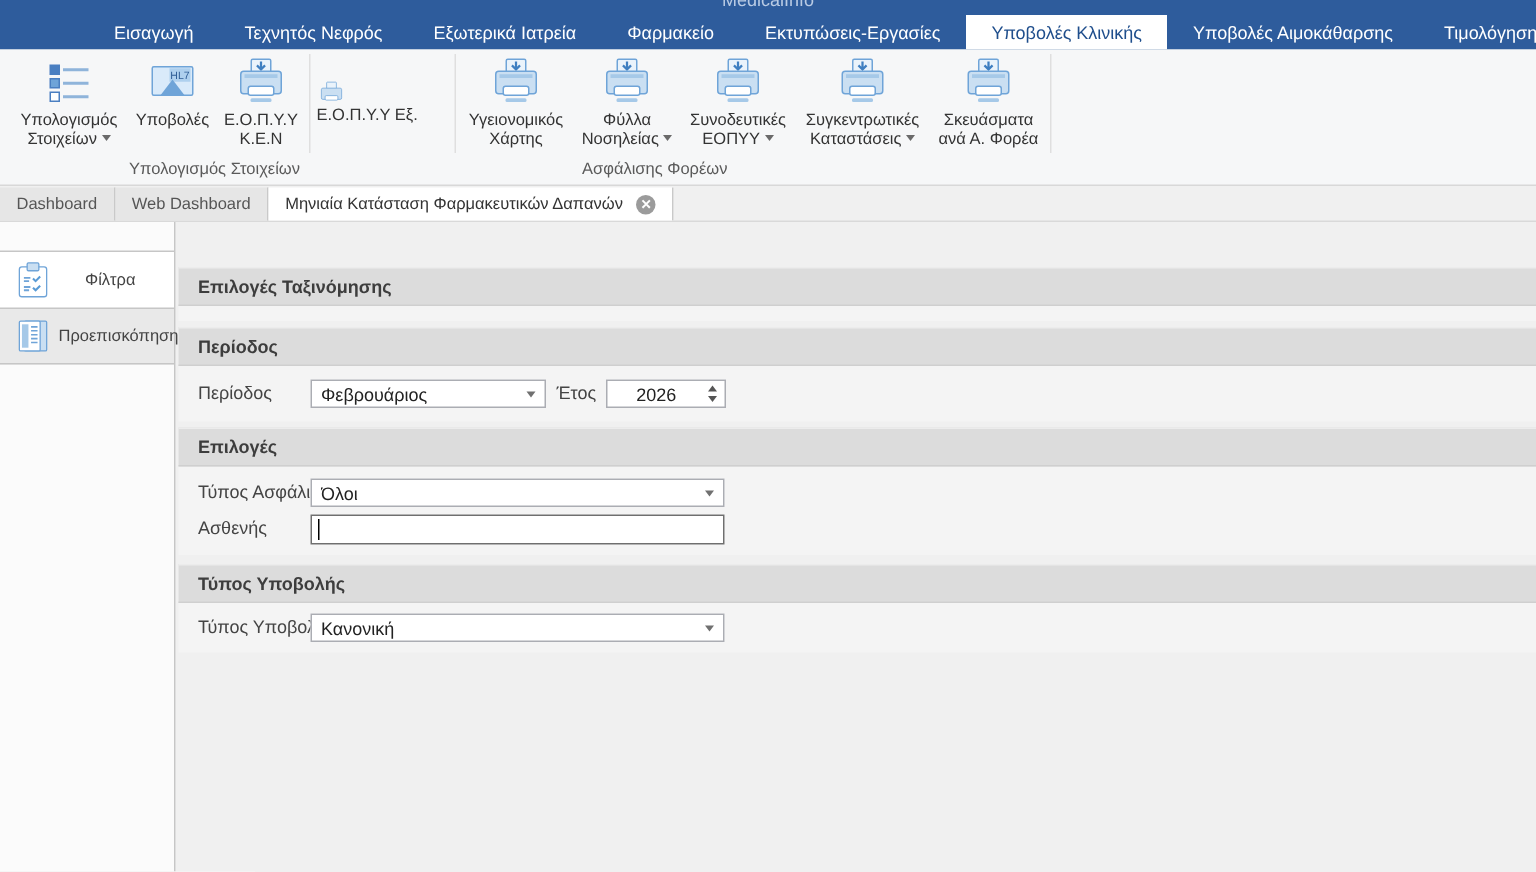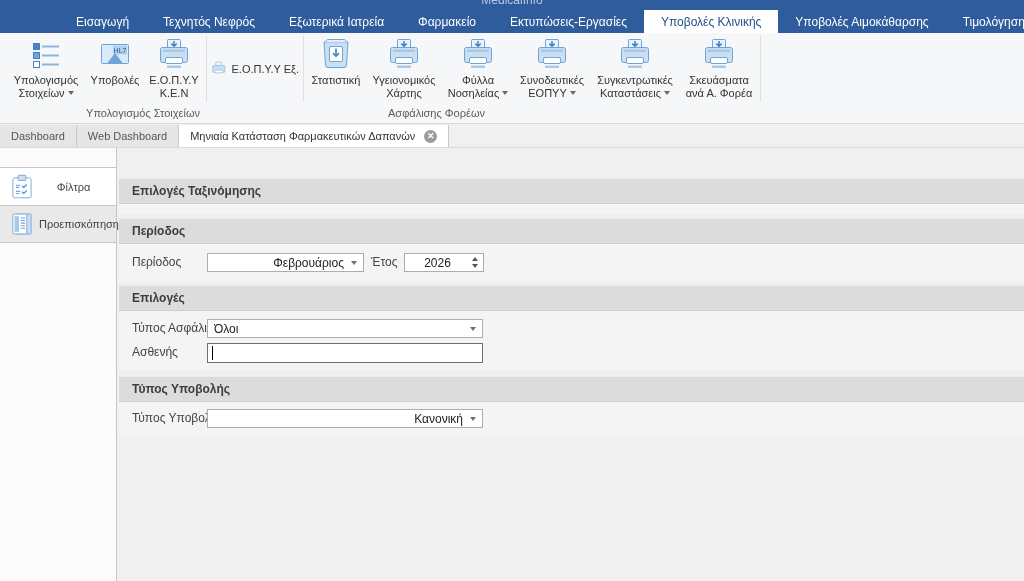--- a/index.html
+++ b/index.html
@@ -12,21 +12,21 @@
   .menu-row { position:absolute; bottom:0; left:0; right:0; height:23px; display:flex; align-items:stretch; padding-left:40px; }
   .app-icon { align-self:center; width:20px; height:17px; margin-right:19px; }
   .menu-item { padding:0 17px; display:flex; align-items:center; color:#fff; font-size:12px; white-space:nowrap; cursor:default; }
   .menu-item.active { background:#fff; color:#1f4e8c; }
 
   
   .ribbon { position:absolute; top:33px; left:0; right:0; height:91px; background:#f6f7f8; border-bottom:1px solid #d8d8d8; }
   .ribbon-buttons { display:flex; align-items:flex-start; height:72px; padding-left:6px; }
   .rbtn { display:flex; flex-direction:column; align-items:center; padding-top:5px; text-align:center; font-size:11px; color:#333; line-height:13px; white-space:nowrap; cursor:default; }
   .rbtn .ico { width:34px; height:34px; margin-bottom:2px; }
-  .rbtn-small { flex-direction:row; align-self:center; padding-top:0; margin:0 2px; height:30px; align-items:center; }
+  .rbtn-small { flex-direction:column; align-self:center; padding-top:0; margin:0 2px; height:30px; align-items:flex-start; }
   .rbtn-small .ico { width:20px; height:20px; margin:0 5px 0 0; }
   .vsep { width:1px; background:#dfdfdf; height:66px; margin:3px 2px 0; flex:0 0 1px; }
   .group-label { position:absolute; top:74px; height:15px; font-size:11px; color:#5a5a5a; text-align:right; white-space:nowrap; }
   .caret { display:inline-block; width:0; height:0; border-left:3px solid transparent; border-right:3px solid transparent; border-top:4px solid #6a6a6a; margin-left:3px; vertical-align:2px; }
 
   
   .doctabs { position:absolute; top:125px; left:0; right:0; height:23px; background:#f0f0f0; border-bottom:1px solid #d9d9d9; display:flex; }
   .doctab { padding:0 11px; display:flex; align-items:center; font-size:11px; color:#555; background:#e6e6e6; border-right:1px solid #c9c9c9; white-space:nowrap; cursor:default; }
   .doctab.active { background:#fff; color:#333; }
   .close-ico { width:13px; height:13px; border-radius:50%; background:#9b9b9b; color:#fff; font-size:9px; line-height:13px; text-align:center; margin-left:9px; font-weight:bold; cursor:pointer; }
@@ -41,21 +41,21 @@
   .side-btn.second { background:#e9e9e9; border-bottom:1px solid #c6c6c6; height:37px; }
 
   .content { position:absolute; left:117px; right:0; top:0; bottom:0; }
   .section { position:absolute; left:2px; right:0; background:#f4f4f4; }
   .sec-header { height:26px; background:#dcdcdc; border-top:1px solid #ececec; border-bottom:1px solid #cfcfcf; display:flex; align-items:center; padding-left:13px; font-size:12px; font-weight:bold; color:#3d3d3d; }
   .sec-body { position:relative; }
 
   .field-label { position:absolute; font-size:12px; color:#444; height:19px; line-height:19px; white-space:nowrap; }
   .combo { position:absolute; height:19px; background:#fff; border:1px solid #abadb3; display:flex; align-items:center; font-size:12px; color:#222; padding:0 6px; cursor:default; }
   .combo .val { flex:1; overflow:hidden; white-space:nowrap; }
-  .combo.right .val { text-align:right; padding-right:7px; }
+  .combo.right .val { text-align:left; padding-right:7px; }
   .combo .arrow { width:0; height:0; border-left:3.5px solid transparent; border-right:3.5px solid transparent; border-top:4px solid #707070; flex:0 0 auto; }
 
   .spin { position:absolute; height:19px; background:#fff; border:1px solid #abadb3; display:flex; align-items:center; font-size:12px; color:#222; padding:0 3px 0 6px; }
   .spin .val { flex:1; text-align:center; padding-right:6px; }
   .spin-btns { display:flex; flex-direction:column; justify-content:center; gap:3px; align-items:center; width:10px; cursor:pointer; }
   .spin-up { width:0; height:0; border-left:3.5px solid transparent; border-right:3.5px solid transparent; border-bottom:4px solid #555; }
   .spin-down { width:0; height:0; border-left:3.5px solid transparent; border-right:3.5px solid transparent; border-top:4px solid #555; }
 
   .tinput-wrap { position:absolute; height:20px; background:#fff; border:1px solid #6f6f6f; }
   .tinput-wrap input { position:absolute; inset:0; border:none; outline:none; background:transparent; font:12px "Liberation Sans", sans-serif; padding:0 4px; }
@@ -148,29 +148,20 @@
         <svg class="ico" viewBox="0 0 34 34">
           <rect x="10.5" y="1.5" width="13" height="9" rx="1" fill="#eaf3fb" stroke="#6fa4d8"></rect>
           <rect x="3.5" y="9.5" width="27" height="15" rx="2" fill="#cadff2" stroke="#6fa4d8"></rect>
           <rect x="8.5" y="19.5" width="17" height="6" rx="1.5" fill="#fff" stroke="#6fa4d8"></rect>
         </svg>
         <span>Ε.Ο.Π.Υ.Υ Εξ.</span>
       </div>
 
       <div class="vsep"></div>
 
-      <div class="rbtn" style="width:60px">
-        <svg class="ico" viewBox="0 0 34 34">
-          <path d="M5 4.5 H29 L27.5 27 a2.5 2.5 0 0 1 -2.5 2.5 H9 A2.5 2.5 0 0 1 6.5 27 Z" fill="#cadff2" stroke="#6fa4d8"></path>
-          <path d="M5 4.5 L8.5 1.5 H25.5 L29 4.5" fill="#e3eefa" stroke="#6fa4d8"></path>
-          <rect x="10.5" y="8.5" width="13" height="15" rx="1.5" fill="#fff" stroke="#6fa4d8"></rect>
-          <path d="M17 10.5v7 M13.8 15l3.2 3.2 3.2-3.2" stroke="#3f7fc1" stroke-width="1.6" fill="none"></path>
-        </svg>
-        <span>Στατιστική</span>
-      </div>
 
       <div class="rbtn" style="width:76px">
         <svg class="ico" viewBox="0 0 34 34">
           <rect x="10.5" y="1.5" width="13" height="9" rx="1" fill="#eaf3fb" stroke="#6fa4d8"></rect>
           <path d="M17 3v4.4 M14.3 5.6L17 8.3 19.7 5.6" stroke="#3f7fc1" stroke-width="1.5" fill="none"></path>
           <rect x="3.5" y="9.5" width="27" height="15" rx="2" fill="#cadff2" stroke="#6fa4d8"></rect>
           <rect x="6" y="11.5" width="22" height="2.5" fill="#a6c9e8"></rect>
           <rect x="8.5" y="19.5" width="17" height="6" rx="1.5" fill="#fff" stroke="#6fa4d8"></rect>
           <rect x="10" y="27.5" width="14" height="2.5" rx="1" fill="#a6c9e8"></rect>
         </svg>

